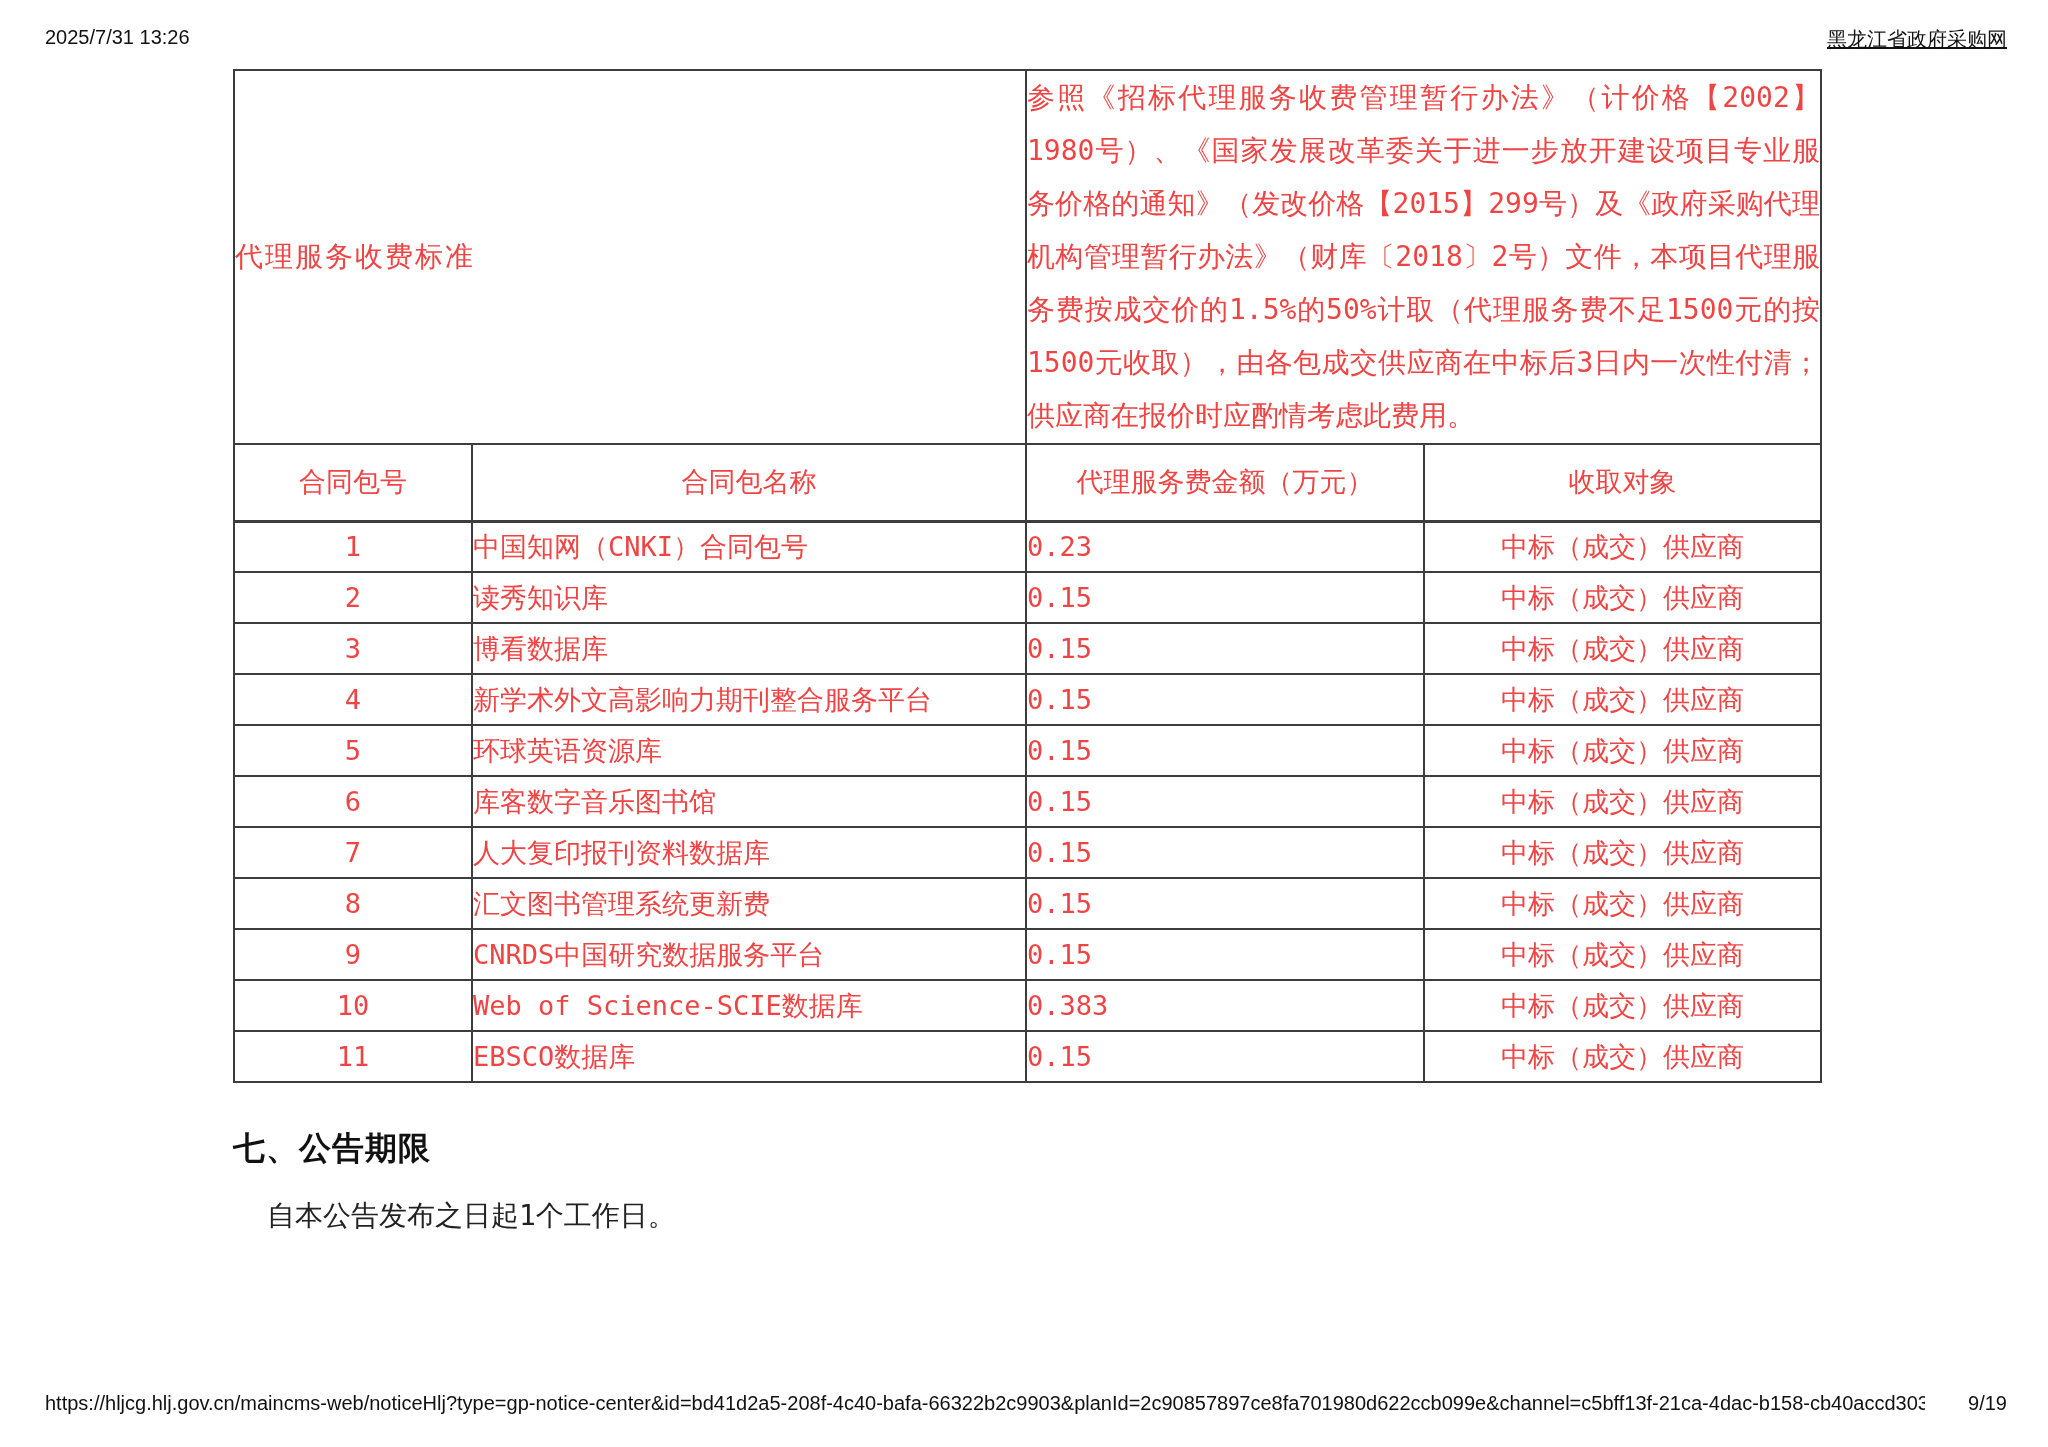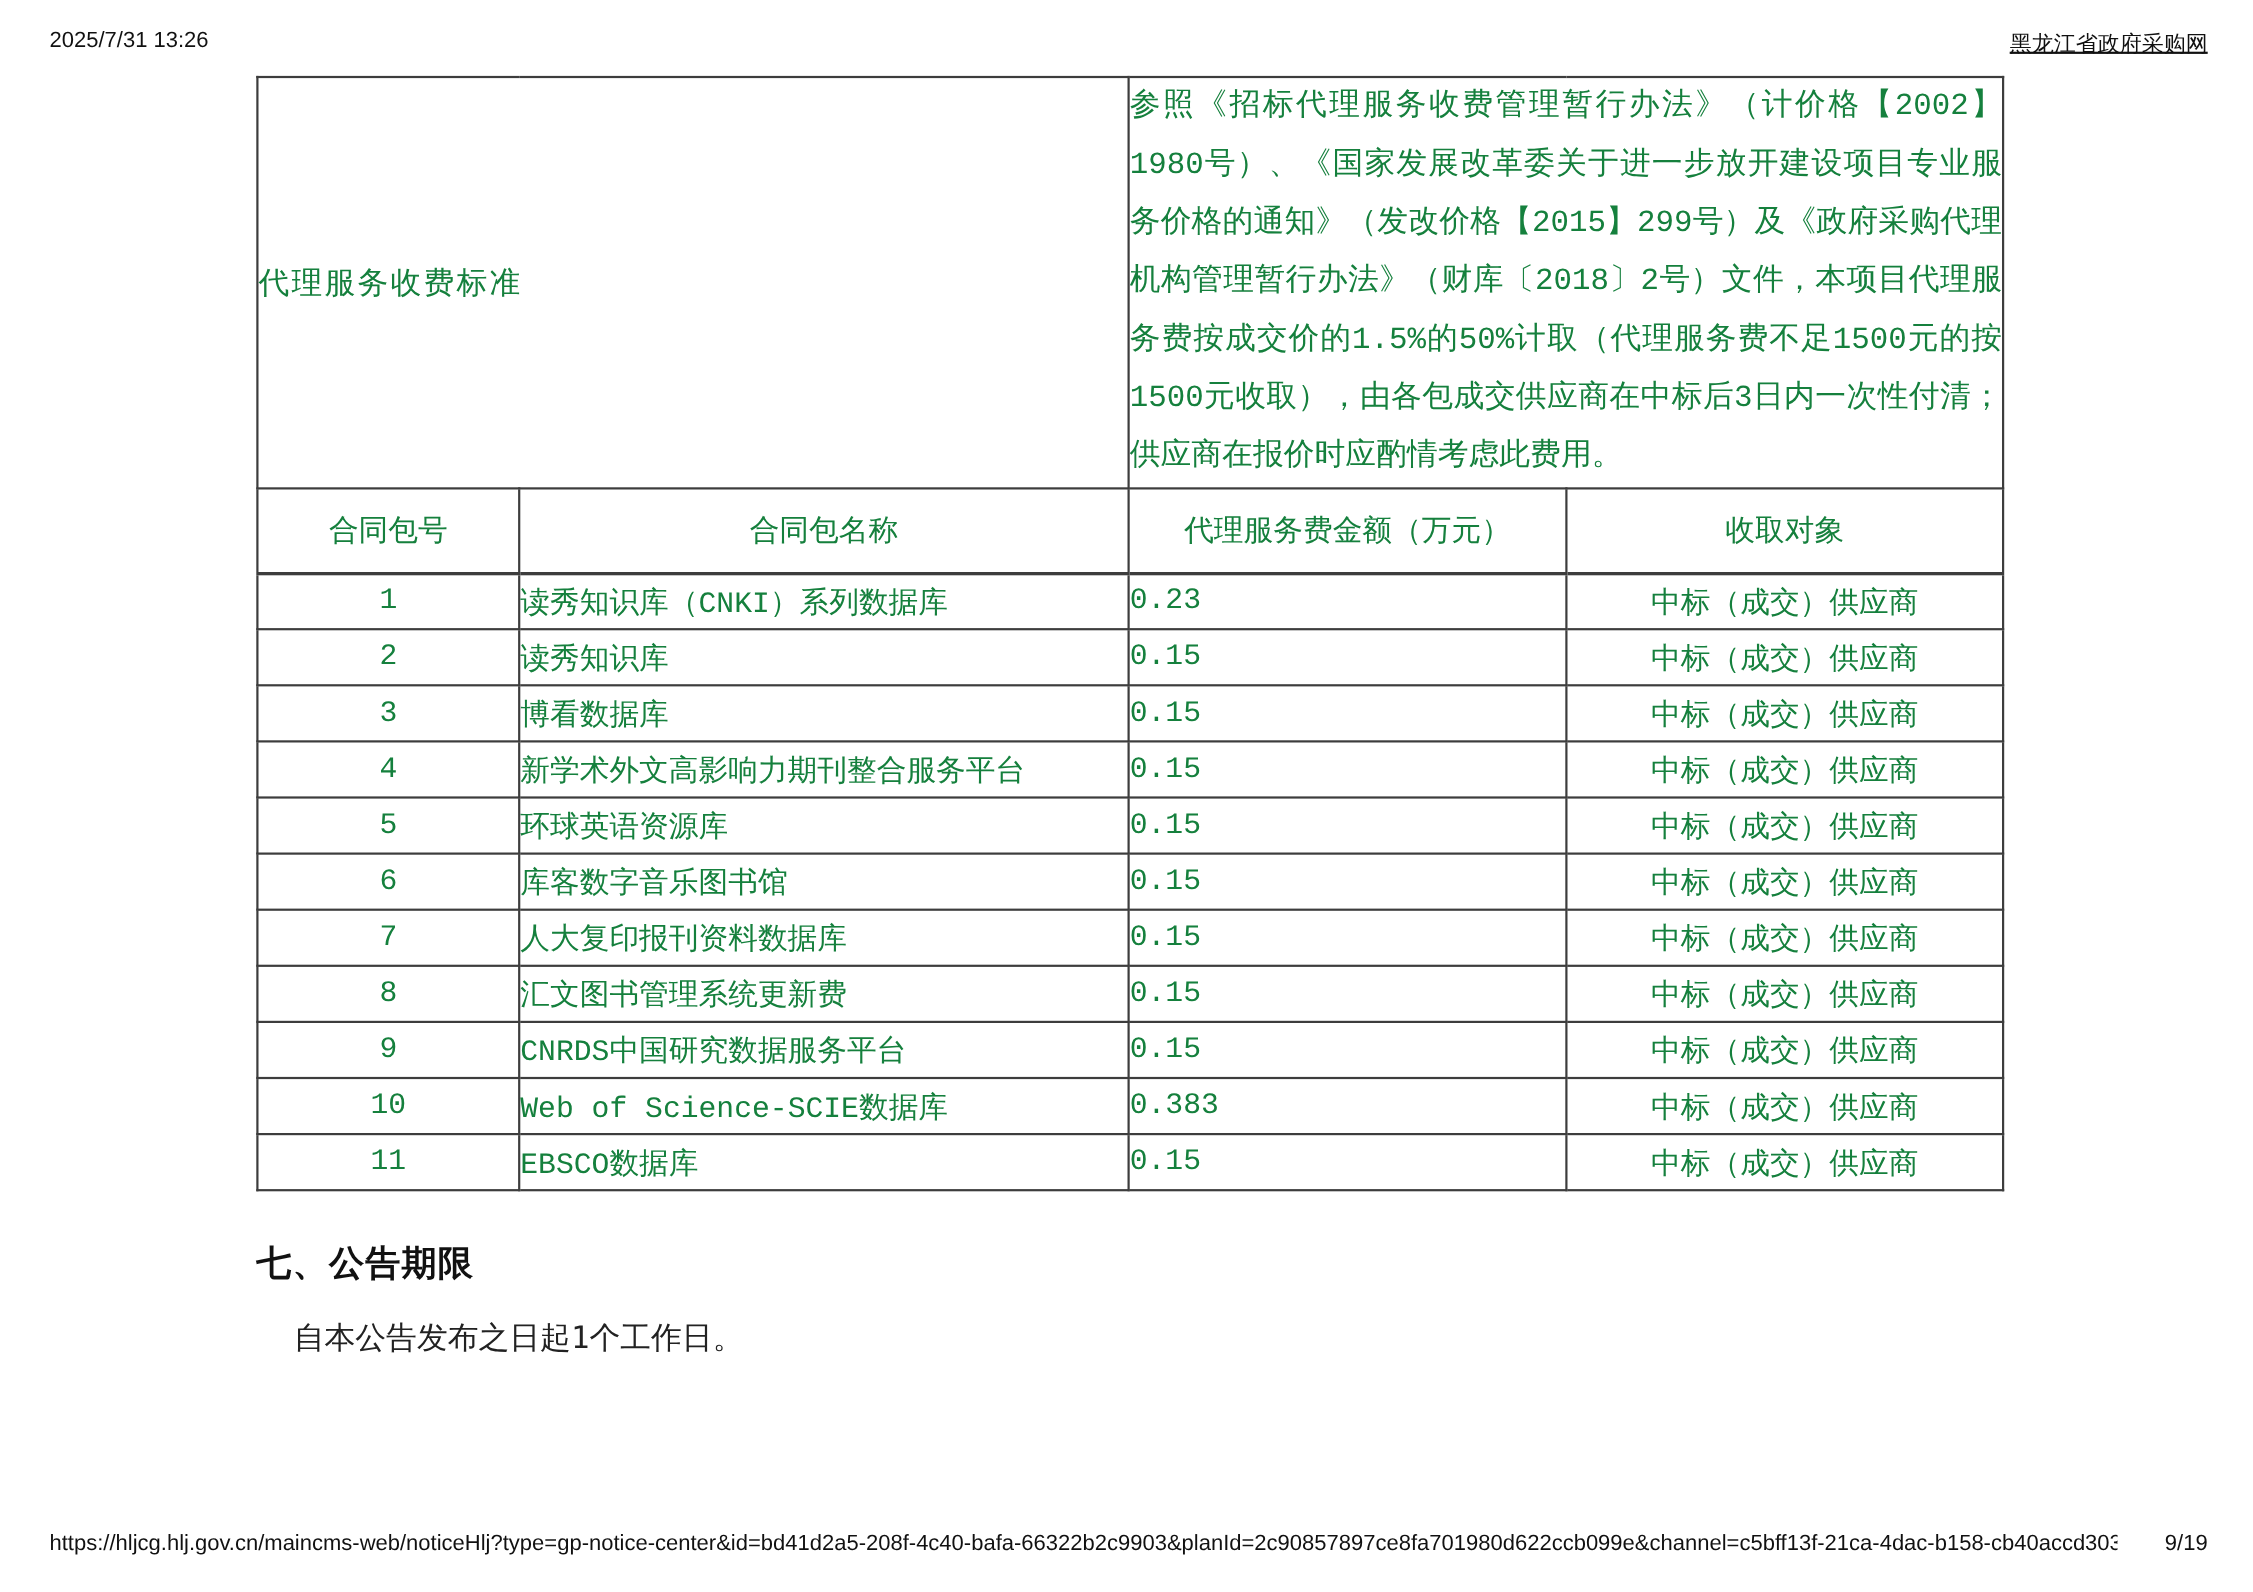--- a/index.html
+++ b/index.html
@@ -40,22 +40,21 @@
 
   table.fee-table {
     width: 1587px;
     border-collapse: collapse;
     table-layout: fixed;
   }
   table.fee-table td, table.fee-table th {
     border: 2px solid #3d3d3d;
     padding: 0;
     font-weight: normal;
-    color: #15803d;
-    font-family: Liberation Mono, monospace;
+    color: #ef4444;
   }
 
   td.standard-label {
     vertical-align: middle;
     font-size: 28px;
     letter-spacing: 2px;
   }
   td.standard-text {
     font-size: 28px;
     line-height: 53px;
@@ -125,21 +124,21 @@
         <td>合同包号</td>
         <td>合同包名称</td>
         <td>代理服务费金额（万元）</td>
         <td>收取对象</td>
       </tr>
     </tbody>
     <tbody>
 
         <tr class="data-row">
           <td class="c-center">1</td>
-          <td class="c-left">读秀知识库（CNKI）系列数据库</td>
+          <td class="c-left">中国知网（CNKI）合同包号</td>
           <td class="c-right">0.23</td>
           <td class="c-center">中标（成交）供应商</td>
         </tr>
 
         <tr class="data-row">
           <td class="c-center">2</td>
           <td class="c-left">读秀知识库</td>
           <td class="c-right">0.15</td>
           <td class="c-center">中标（成交）供应商</td>
         </tr>

